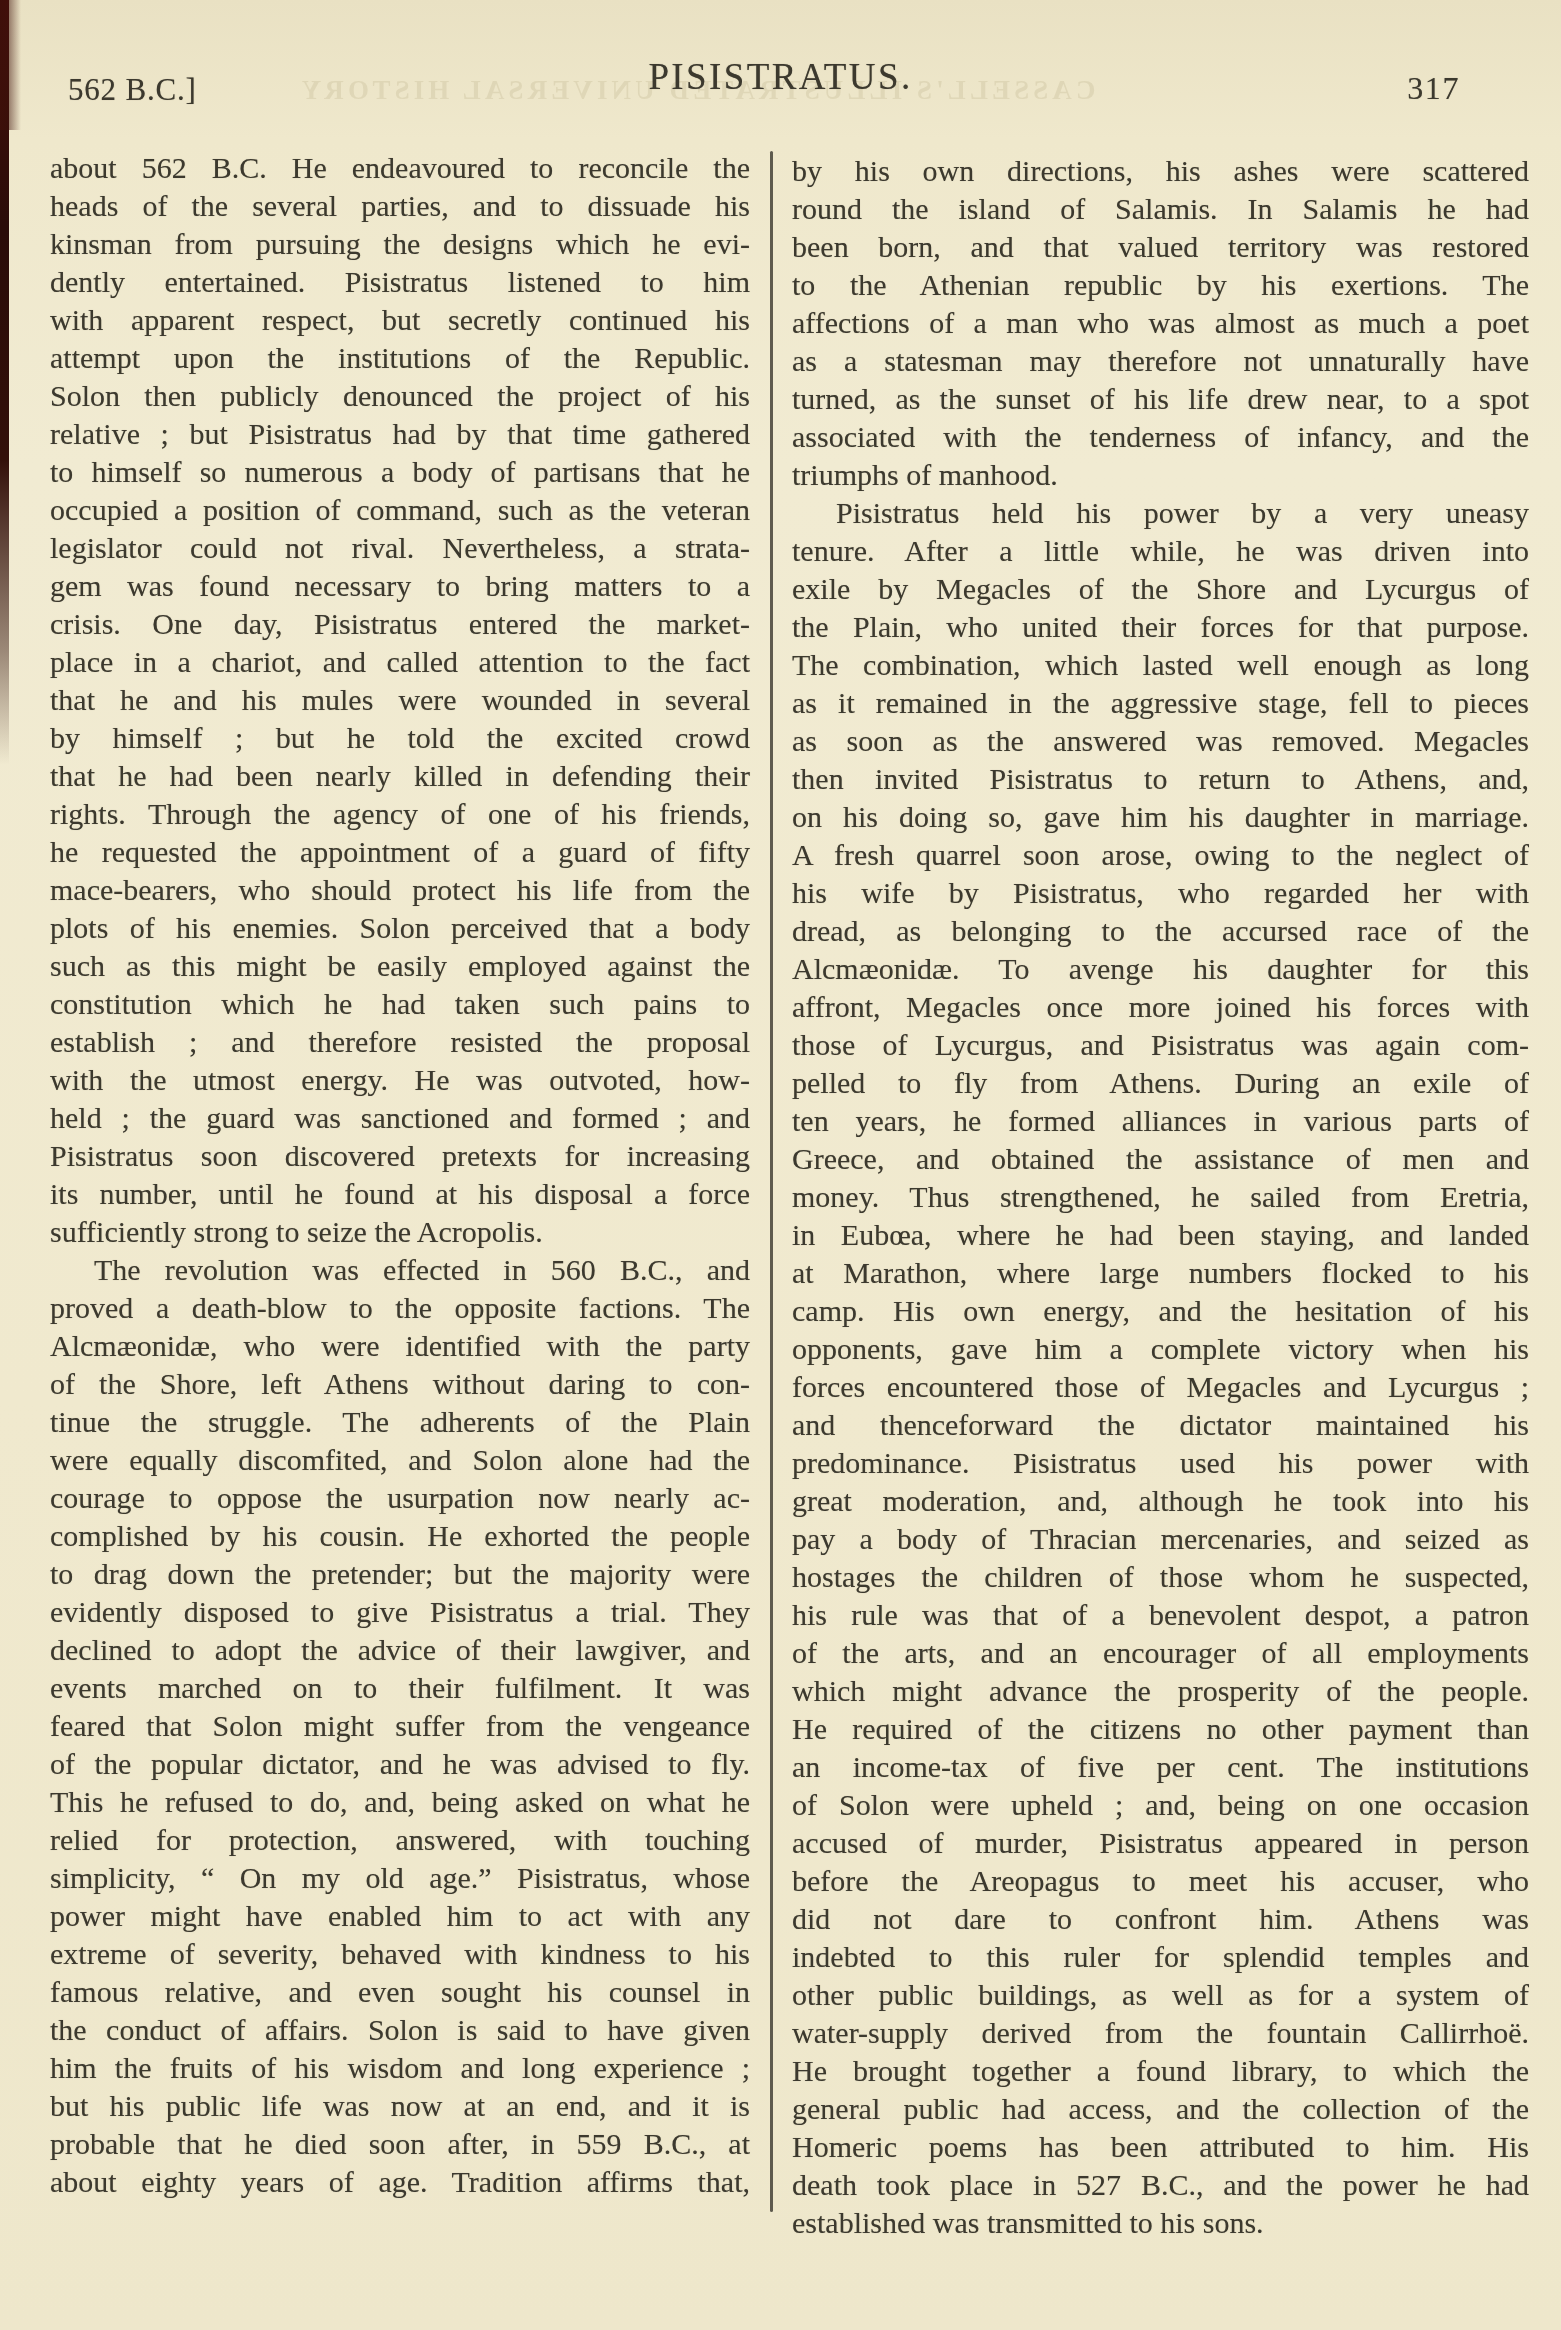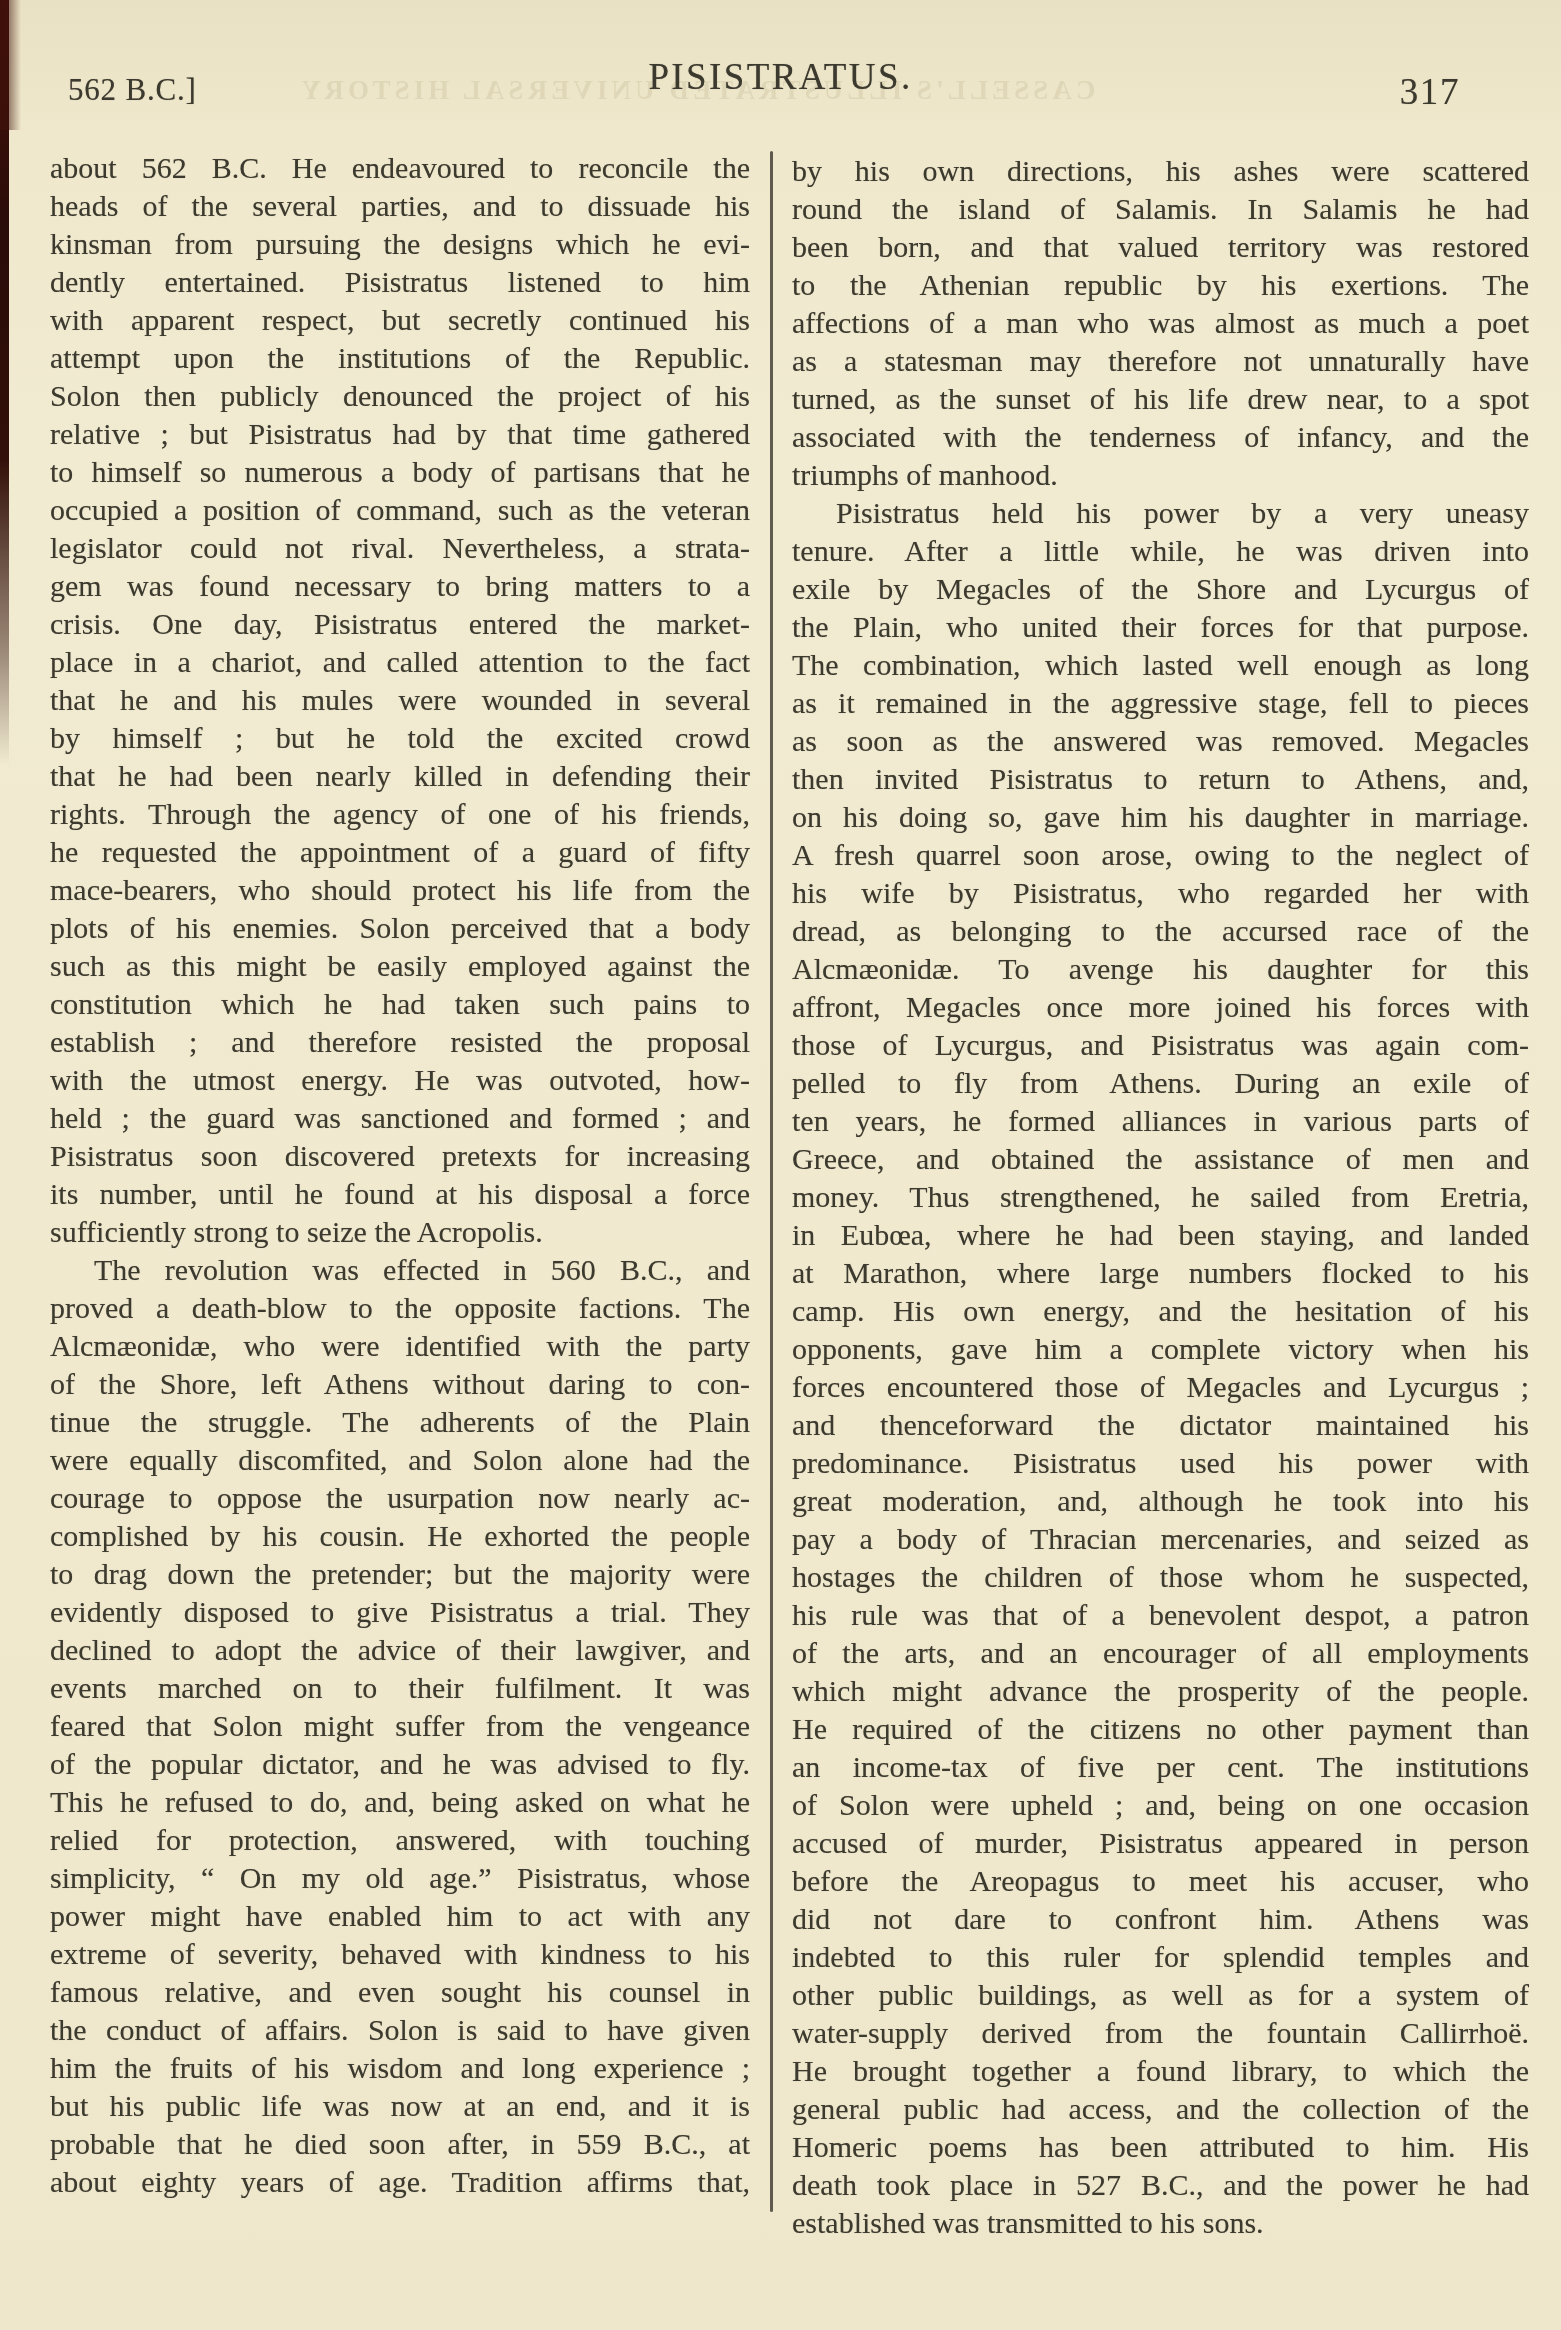--- a/index.html
+++ b/index.html
@@ -26,21 +26,21 @@
     font-size:44px;font-variant-caps:all-small-caps;letter-spacing:0.8px;
     text-shadow:0 0 0.8px rgba(60,57,46,.45);
   }
   .header-title{
     position:absolute;left:0;right:0;top:55px;text-align:center;
     font-size:37px;letter-spacing:2.4px;
     text-shadow:0 0 0.8px rgba(60,57,46,.5);
   }
   .header-page-number{
     position:absolute;right:101px;top:70px;
-    font-size:37px;letter-spacing:1.6px;
+    font-size:32px;letter-spacing:1.6px;
     text-shadow:0 0 0.8px rgba(60,57,46,.45);
   }
   .ghost{
     position:absolute;left:269px;top:75px;width:855px;
     transform:scaleX(-1);
     text-align:center;
     font-size:27px;font-weight:bold;letter-spacing:4.1px;
     color:#9b8d5e;opacity:.16;
     user-select:none;
   }

